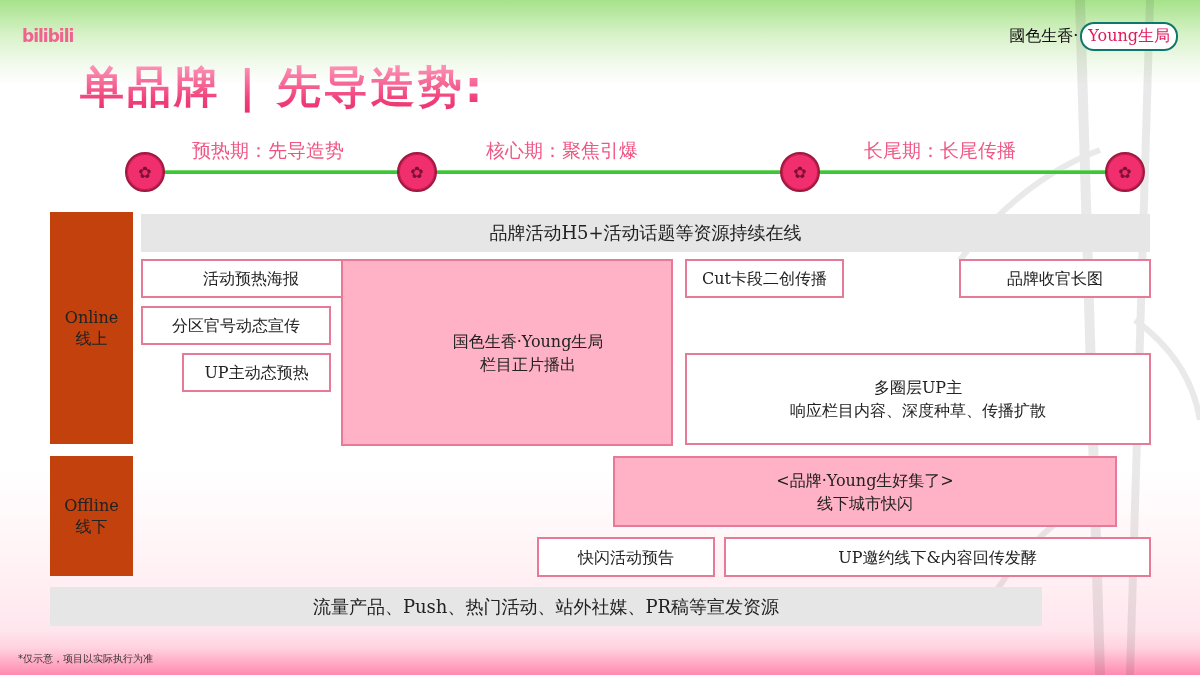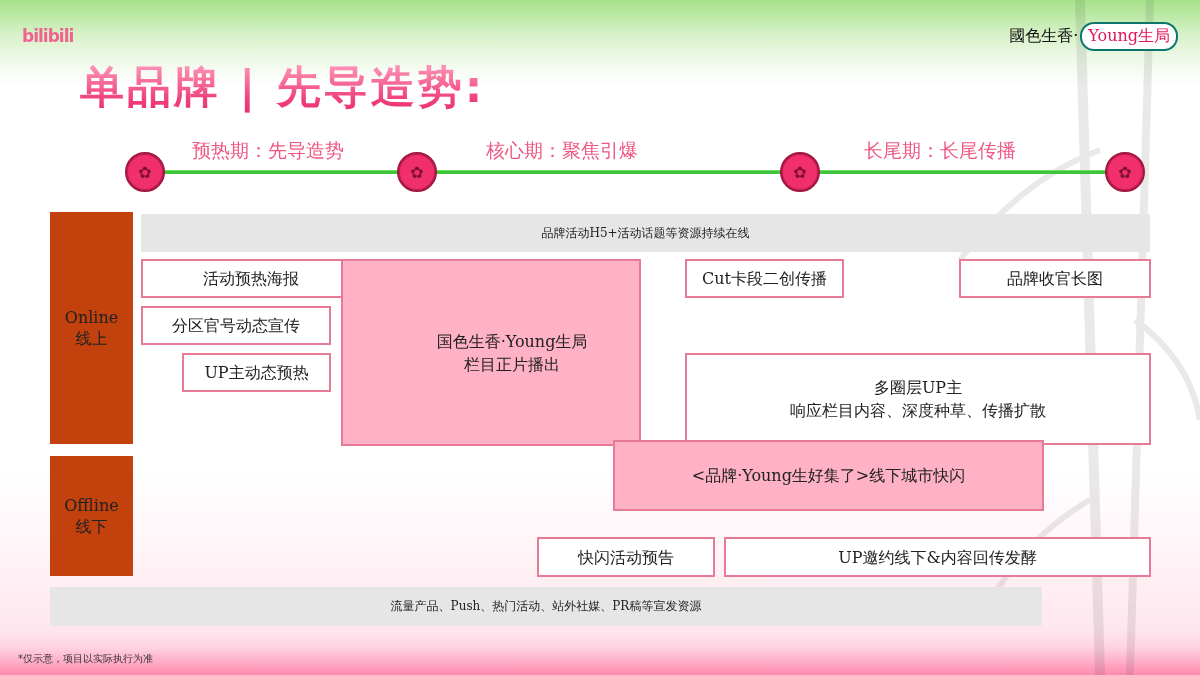--- a/index.html
+++ b/index.html
@@ -39,21 +39,21 @@
     color: #7e1034; font-size: 16px;
     box-shadow: 0 0 0 1px #c4204f inset;
   }
   .phase-label { font-size: 19px; color: #ef5683; top: 138px; }
   .row-label {
     background: #c2410c; display: flex; flex-direction: column; align-items: center; justify-content: center;
     font-size: 16px; color: #222; line-height: 21px; text-align: center;
   }
   .grey-bar {
     background: #e6e6e6; display: flex; align-items: center; justify-content: center;
-    font-size: 12px; color: #222;
+    font-size: 18px; color: #222;
   }
   .box {
     background: #fff; border: 2px solid #e67a97;
     display: flex; align-items: center; justify-content: center; text-align: center;
     font-size: 16px; color: #222; line-height: 23px;
   }
   .box.filled { background: #ffb2c5; border-color: #e67a97; }
   .footnote { left: 18px; top: 652px; font-size: 10px; color: #333; font-family: "DejaVu Sans", sans-serif; }
 </style>
 </head>
@@ -94,33 +94,33 @@
   <span>Offline</span>
   <span>线下</span>
 </div>
 
 <div class="abs grey-bar" style="left:141px;top:214px;width:1009px;height:38px;">品牌活动H5+活动话题等资源持续在线</div>
 
 <div class="abs box" style="left:141px;top:259px;width:220px;height:39px;">活动预热海报</div>
 <div class="abs box" style="left:141px;top:306px;width:190px;height:39px;">分区官号动态宣传</div>
 <div class="abs box" style="left:182px;top:353px;width:149px;height:39px;">UP主动态预热</div>
 
-<div class="abs box filled" style="left:341px;top:259px;width:300px;height:187px;flex-direction:column;padding-left:42px;">
+<div class="abs box filled" style="left:341px;top:259px;width:332px;height:187px;flex-direction:column;padding-left:42px;">
   <span>国色生香·Young生局</span>
   <span>栏目正片播出</span>
 </div>
 
 <div class="abs box" style="left:685px;top:259px;width:159px;height:39px;">Cut卡段二创传播</div>
 <div class="abs box" style="left:959px;top:259px;width:192px;height:39px;">品牌收官长图</div>
 <div class="abs box" style="left:685px;top:353px;width:466px;height:92px;flex-direction:column;">
   <span>多圈层UP主</span>
   <span>响应栏目内容、深度种草、传播扩散</span>
 </div>
 
-<div class="abs box filled" style="left:613px;top:440px;width:431px;height:71px;">
+<div class="abs box filled" style="left:613px;top:456px;width:504px;height:71px;flex-direction:column;">
   <span>&lt;品牌·Young生好集了&gt;</span>
   <span>线下城市快闪</span>
 </div>
 <div class="abs box" style="left:537px;top:537px;width:178px;height:40px;">快闪活动预告</div>
 <div class="abs box" style="left:724px;top:537px;width:427px;height:40px;">UP邀约线下&amp;内容回传发酵</div>
 
 <div class="abs grey-bar" style="left:50px;top:587px;width:992px;height:39px;">流量产品、Push、热门活动、站外社媒、PR稿等宣发资源</div>
 
 <div class="abs footnote">*仅示意，项目以实际执行为准</div>
 

